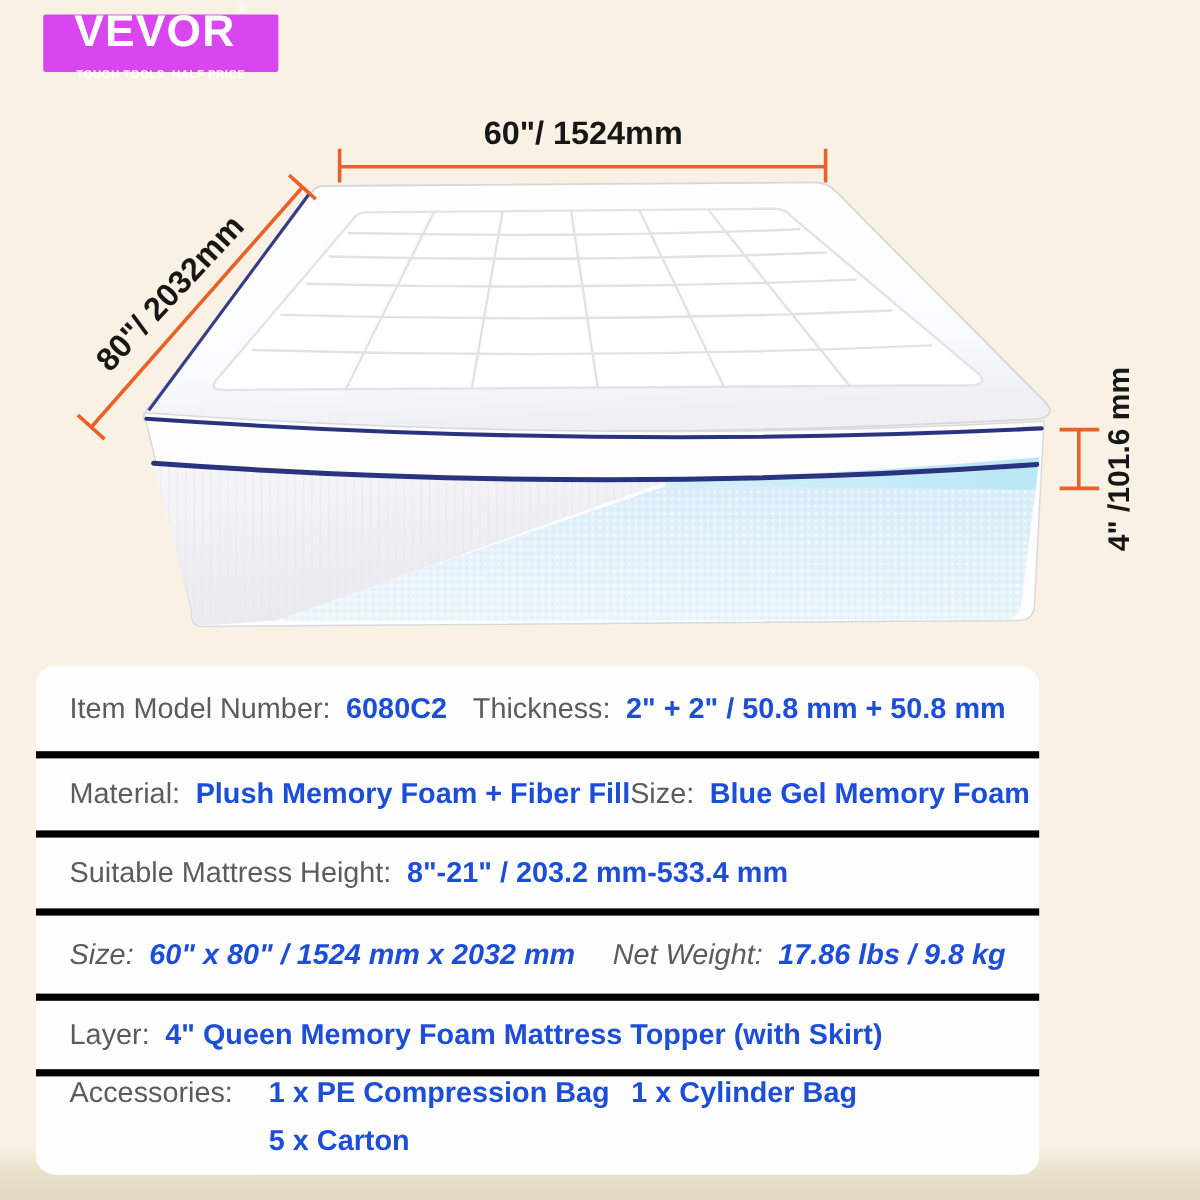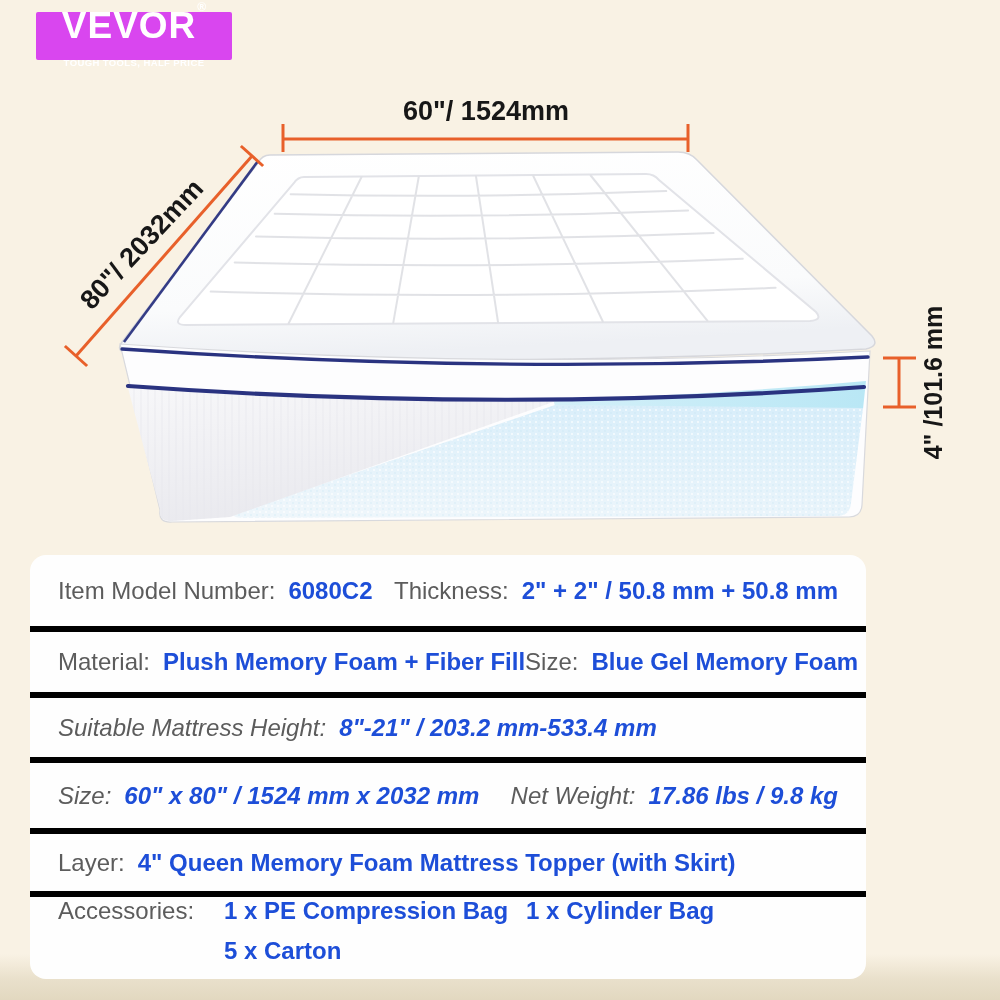--- a/index.html
+++ b/index.html
@@ -28,21 +28,21 @@
   .dim-depth{left:12px;top:229px;width:260px;text-align:center;transform:rotate(-47deg);}
   .dim-height{left:793px;top:368px;width:280px;text-align:center;transform:rotate(-90deg);font-size:25px;}
 
   
   .spec-card{position:absolute;left:30px;top:555px;width:836px;height:424px;background:#fefefe;
              border-radius:16px;z-index:4;box-sizing:border-box;display:flex;flex-direction:column;}
   .spec-row{display:flex;align-items:center;padding:0 28px;box-sizing:border-box;}
   .spec-row + .spec-row{border-top:6px solid #000000;}
   .spec-row:nth-child(1){height:71px;}
   .spec-row:nth-child(2){height:66px;}
-  .spec-row:nth-child(3){height:65px;font-style:italic;}
+  .spec-row:nth-child(3){height:65px;}
   .spec-row:nth-child(4){height:71px;font-style:italic;}
   .spec-row:nth-child(5){height:63px;}
   .spec-row:nth-child(6){height:88px;align-items:flex-start;padding-top:0;}
   .pair{display:flex;align-items:baseline;gap:13px;white-space:nowrap;}
   .pw1{width:452px;}
   .pw2{width:490px;}
   .pw4{width:472px;}
   .lbl{color:#5c5c5c;font-size:24px;font-weight:400;}
   .val{color:#1d4ed8;font-size:24px;font-weight:700;}
   .acc-lbl{width:166px;flex:none;}

